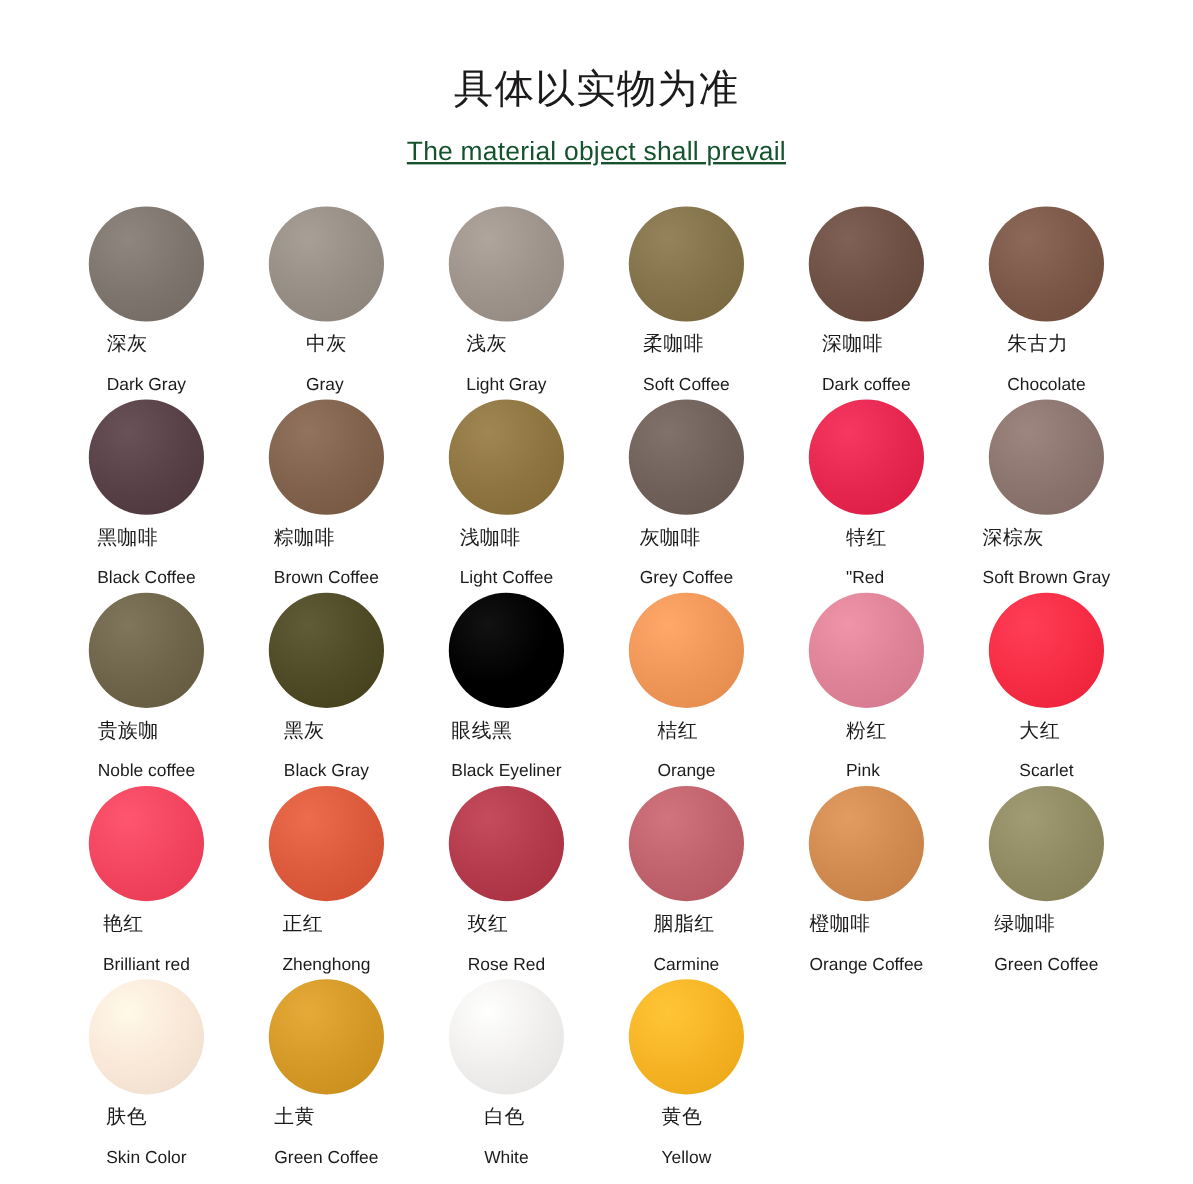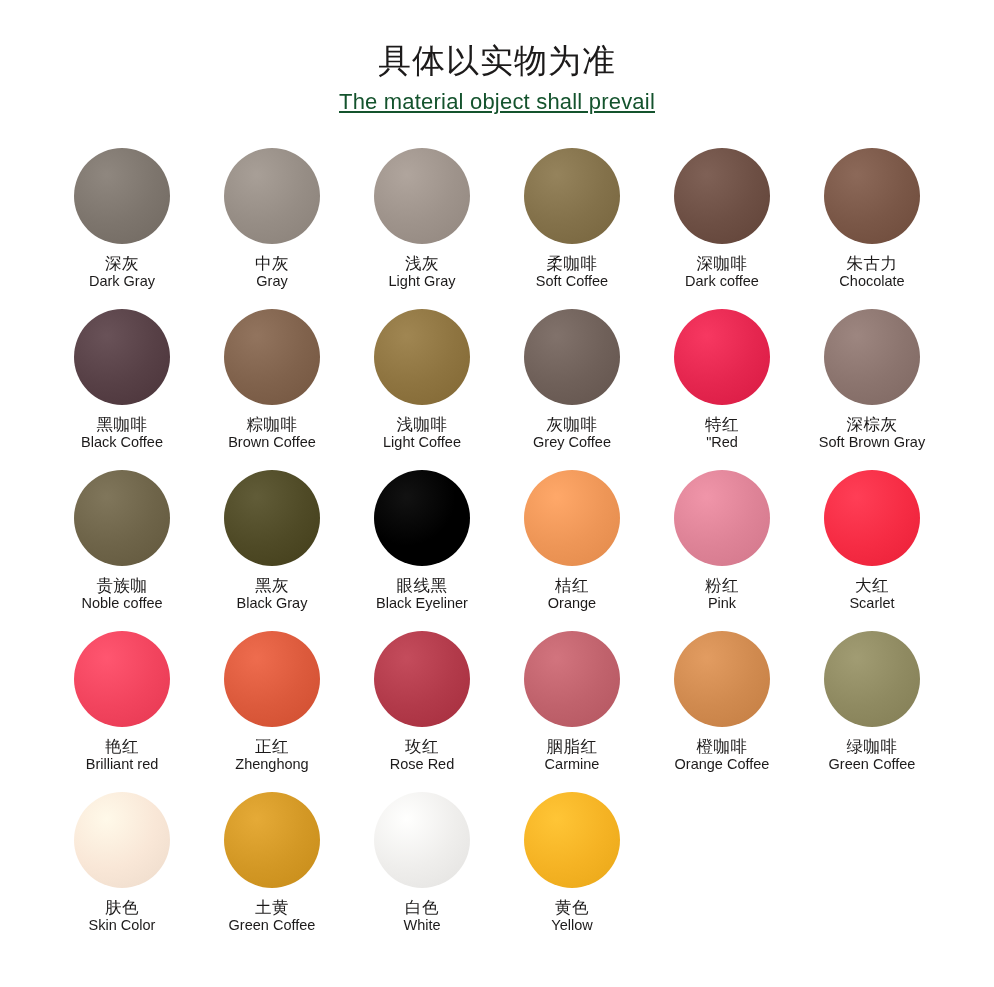--- a/index.html
+++ b/index.html
@@ -29,21 +29,21 @@
     width: 100%;
     padding-top: 38px;
     text-align: center;
   }
   .header-title {
     font-size: 33px;
     line-height: 46px;
     font-weight: 400;
     letter-spacing: 1px;
     color: #1c1a1a;
-    margin: 0;
+    margin: 13px;
   }
   .header-subtitle {
     font-size: 22px;
     line-height: 32px;
     font-weight: 400;
     color: #14532d;
     margin: 2px 0 0 0;
     letter-spacing: 0.2px;
     text-decoration: underline;
   }
@@ -70,35 +70,34 @@
 
   .swatch-dot {
     width: 96px;
     height: 96px;
     border-radius: 50%;
     flex: 0 0 auto;
   }
 
   .swatch-labels {
     margin-top: 10px;
-    text-align: center;
     line-height: 1.18;
   }
   .swatch-name-cn {
     display: block;
     font-size: 16.5px;
     color: #1c1a1a;
     letter-spacing: 0.5px;
     white-space: nowrap;
   }
   .swatch-name-en {
     display: block;
     font-size: 14.5px;
     color: #1c1a1a;
-    margin-top: 0;
+    margin-top: 16px;
     white-space: nowrap;
   }
 </style>
 </head>
 <body>
 
 <div class="page">
 
   <div class="header">
     <h1 class="header-title">具体以实物为准</h1>

